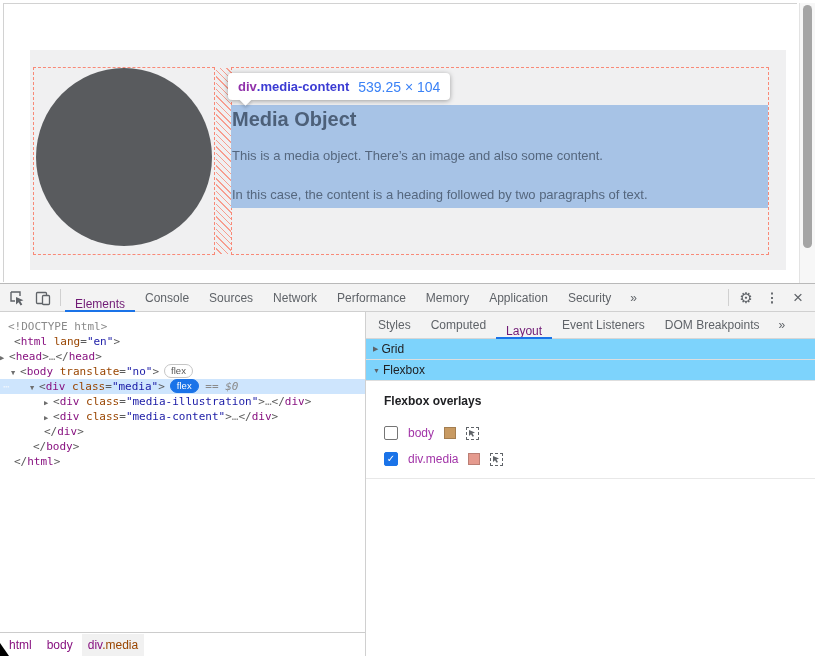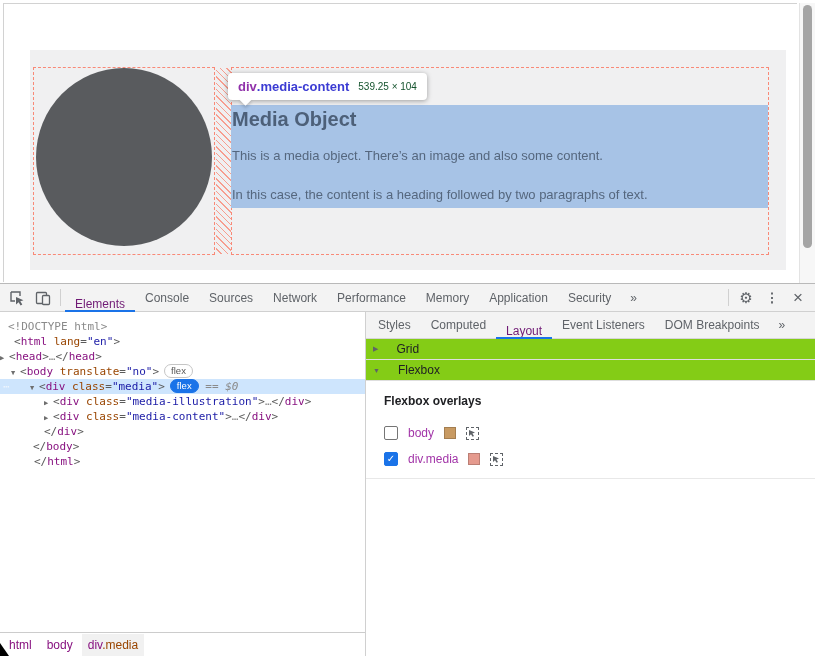--- a/index.html
+++ b/index.html
@@ -20,21 +20,21 @@
   .highlight h1 { margin: 2px 0 0 1px; font-size: 20px; line-height: 24px; font-weight: bold; color: #4d6079; }
   .highlight p  { margin: 16px 0 0 1px; font-size: 13px; line-height: 18px; color: #55677e; }
   .highlight p + p { margin-top: 21px; }
 
   .tooltip { position: absolute; left: 228px; top: 73px; height: 27px; background: #fff; border-radius: 4px;
              box-shadow: 0 1px 5px rgba(0,0,0,.35); display: flex; align-items: center; padding: 0 10px; z-index: 6; }
   .tooltip .ptr { position: absolute; left: 13px; bottom: -4px; width: 9px; height: 9px; background: #fff;
                   transform: rotate(45deg); box-shadow: 2px 2px 3px rgba(0,0,0,.15); z-index: -1; }
   .tt-tag  { color: #9031aa; font-weight: bold; font-size: 13px; }
   .tt-cls  { color: #3b3bd3; font-weight: bold; font-size: 13px; }
-  .tt-size { color: #14532d; font-size: 10px; margin-left: 9px; }
+  .tt-size { color: #3b82f6; font-size: 14px; margin-left: 9px; }
 
   .scrollbar { position: absolute; right: 0; top: 3px; width: 16px; height: 280px; background: #f7f7f7; border-left: 1px solid #e3e3e3; }
   .sb-thumb  { position: absolute; left: 3px; top: 2px; width: 9px; height: 243px; border-radius: 5px; background: #a5a5a5; }
 
   
   .devtools { position: absolute; left: 0; top: 283px; width: 815px; height: 373px; border-top: 1px solid #b9b9b9;
               display: flex; flex-direction: column; background: #fff; }
   .toolbar { height: 28px; background: #f3f3f3; border-bottom: 1px solid #d0d0d0; display: flex; align-items: stretch; flex: none; }
   .tbtn { width: 26px; display: flex; align-items: center; justify-content: center; flex: none; }
   .tdiv { width: 1px; background: #d0d0d0; margin: 5px 4px; flex: none; }
@@ -71,22 +71,22 @@
                  display: flex; align-items: center; padding-left: 3px; font-size: 12px; }
   .crumb { padding: 4px 6px; margin-right: 3px; white-space: nowrap; }
   .crumb.sel { background: #f1f1f1; }
   .ctag { color: #881280; }
   .ccls { color: #994500; }
   .wedge { position: absolute; left: 0; bottom: 0; width: 9px; height: 13px; background: #000;
            clip-path: polygon(0 0, 100% 100%, 0 100%); }
 
   .right-pane { flex: 1; display: flex; flex-direction: column; background: #fff; min-width: 0; }
   .side-tabs { height: 27px; background: #f3f3f3; border-bottom: 1px solid #d6d6d6; display: flex; align-items: stretch; flex: none; padding-left: 2px; }
-  .sec { height: 21px; background: #84cc16; border-bottom: 1px solid #dedede; display: flex; align-items: center;
-         font-size: 12px; color: #202124; padding-left: 7px; gap: 18px; flex: none; }
+  .sec { height: 21px; background: #7dd3fc; border-bottom: 1px solid #dedede; display: flex; align-items: center;
+         font-size: 12px; color: #202124; padding-left: 7px; gap: 3px; flex: none; }
   .sec .tri { font-size: 7px; color: #5f6368; }
   .flex-body { padding: 13px 18px 0 18px; flex: 1; position: relative; }
   .fb-title { font-size: 12px; font-weight: bold; color: #202124; margin-bottom: 12px; }
   .ov-row { display: flex; align-items: center; height: 26px; gap: 10px; font-size: 12px; }
   .cb { width: 14px; height: 14px; border: 1.5px solid #757575; border-radius: 2px; background: #fff; flex: none;
         display: flex; align-items: center; justify-content: center; }
   .cb.checked { background: #1a73e8; border-color: #1a73e8; color: #fff; font-size: 10px; line-height: 1; }
   .ov-label { color: #a235a8; }
   .swatch { width: 12px; height: 12px; border: 1px solid rgba(0,0,0,.18); flex: none; }
   .pick { width: 13px; height: 13px; border: 1px dashed #5f6368; flex: none; display: flex; align-items: center; justify-content: center; }
@@ -167,21 +167,21 @@
         <div class="dom-tree" id="dom-tree">
             <div class="trow" style="padding-left: 8px;"><span class="tk-g">&lt;!DOCTYPE html&gt;</span></div>
             <div class="trow" style="padding-left: 14px;"><span class="tk-p">&lt;</span><span class="tk-t">html</span><span class="tk-a"> lang</span><span class="tk-p">=</span><span class="tk-v">"en"</span><span class="tk-p">&gt;</span></div>
             <div class="trow" style=""><span class="arrow">▶</span><span class="tk-p">&lt;</span><span class="tk-t">head</span><span class="tk-p">&gt;</span><span class="tk-g">…</span><span class="tk-p">&lt;/</span><span class="tk-t">head</span><span class="tk-p">&gt;</span></div>
             <div class="trow" style="padding-left: 11px;"><span class="arrow">▼</span><span class="tk-p">&lt;</span><span class="tk-t">body</span><span class="tk-a"> translate</span><span class="tk-p">=</span><span class="tk-v">"no"</span><span class="tk-p">&gt;</span><span class="badge out">flex</span></div>
             <div class="trow sel" style="padding-left: 30px;"><span class="dots">⋯</span><span class="arrow">▼</span><span class="tk-p">&lt;</span><span class="tk-t">div</span><span class="tk-a"> class</span><span class="tk-p">=</span><span class="tk-v">"media"</span><span class="tk-p">&gt;</span><span class="badge fill">flex</span><span class="tk-g"> == </span><span class="tk-gi">$0</span></div>
             <div class="trow" style="padding-left: 44px;"><span class="arrow">▶</span><span class="tk-p">&lt;</span><span class="tk-t">div</span><span class="tk-a"> class</span><span class="tk-p">=</span><span class="tk-v">"media-illustration"</span><span class="tk-p">&gt;</span><span class="tk-g">…</span><span class="tk-p">&lt;/</span><span class="tk-t">div</span><span class="tk-p">&gt;</span></div>
             <div class="trow" style="padding-left: 44px;"><span class="arrow">▶</span><span class="tk-p">&lt;</span><span class="tk-t">div</span><span class="tk-a"> class</span><span class="tk-p">=</span><span class="tk-v">"media-content"</span><span class="tk-p">&gt;</span><span class="tk-g">…</span><span class="tk-p">&lt;/</span><span class="tk-t">div</span><span class="tk-p">&gt;</span></div>
             <div class="trow" style="padding-left: 44px;"><span class="tk-p">&lt;/</span><span class="tk-t">div</span><span class="tk-p">&gt;</span></div>
             <div class="trow" style="padding-left: 33px;"><span class="tk-p">&lt;/</span><span class="tk-t">body</span><span class="tk-p">&gt;</span></div>
-            <div class="trow" style="padding-left: 34px;"><span class="tk-p">&lt;/</span><span class="tk-t">html</span><span class="tk-p">&gt;</span></div>
+            <div class="trow" style="padding-left: 14px;"><span class="tk-p">&lt;/</span><span class="tk-t">html</span><span class="tk-p">&gt;</span></div>
           </div>
         <div class="breadcrumbs" id="breadcrumbs">
             <span class="crumb"><span class="ctag">html</span></span>
             <span class="crumb"><span class="ctag">body</span></span>
             <span class="crumb sel"><span class="ctag">div</span><span class="ccls">.media</span></span>
           </div>
         <div class="wedge"></div>
       </div>
 
       <div class="right-pane">

